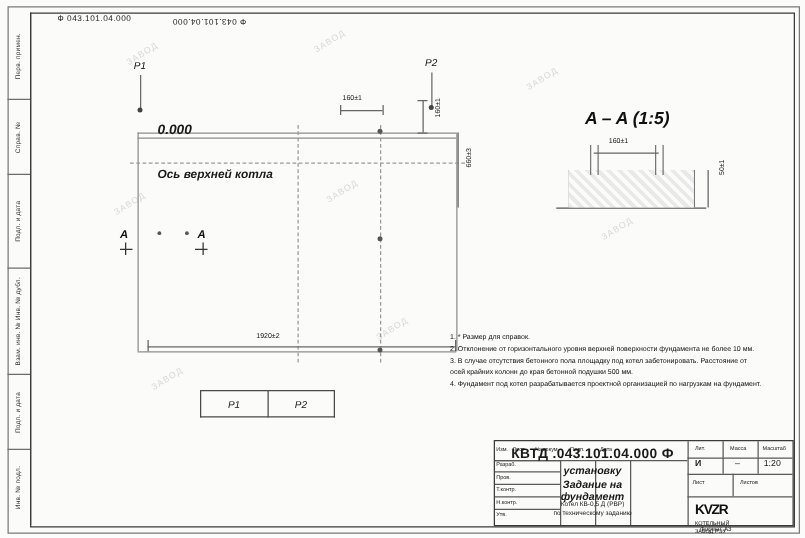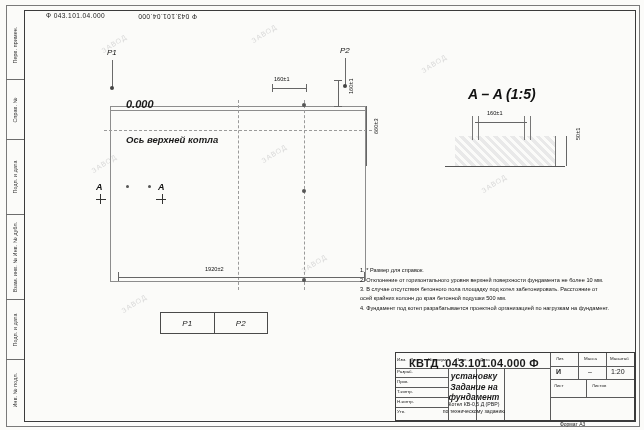--- a/index.html
+++ b/index.html
@@ -245,16 +245,21 @@
     <div>установку</div>
     <div>Задание на</div>
     <div>фундамент</div>
   </div>
 
   <div class="tb-sub">
     <div>Котел  КВ-0,5 Д (РВР)</div>
     <div>по техническому заданию</div>
   </div>
 
+  <div class="logo">
+    <span class="mark">KVZR</span>
+    <div class="txt">КОТЕЛЬНЫЙ</div>
+    <div class="txt">ЗАВОД РЭУ</div>
+  </div>
 
   <div class="fmt">Формат А3</div>
 
 </div>
 
 </body></html>

